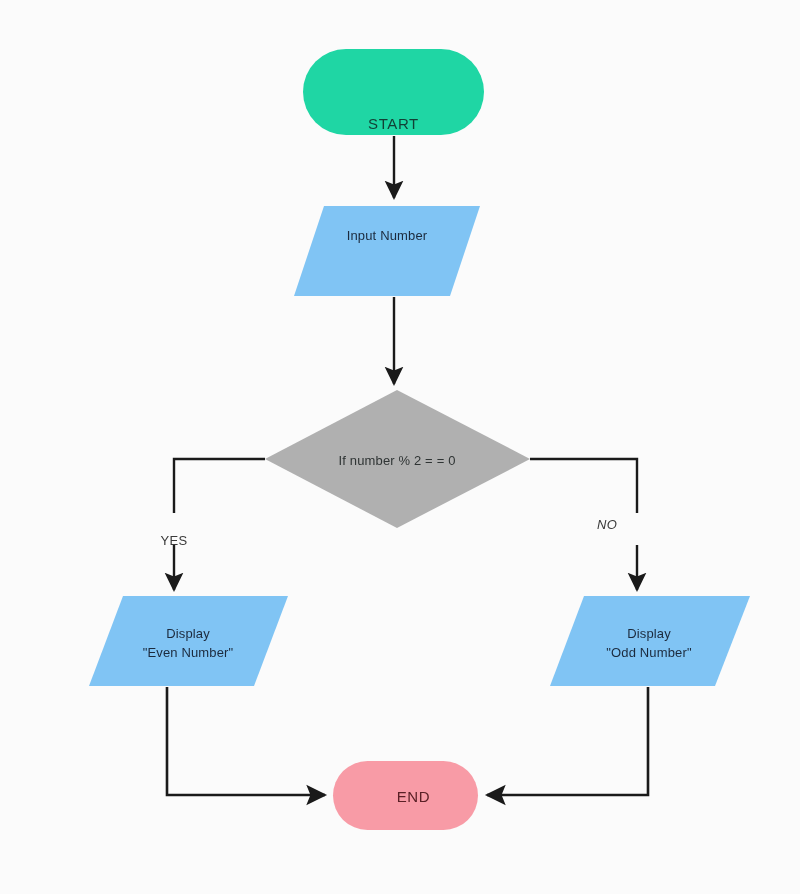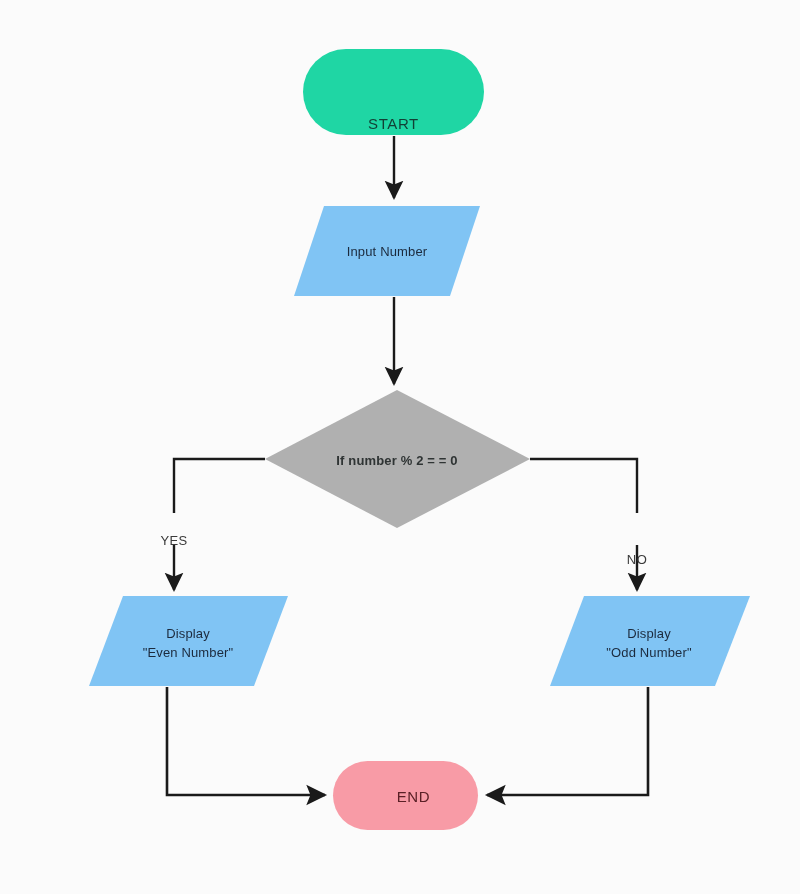--- a/index.html
+++ b/index.html
@@ -48,21 +48,20 @@
   }
   .lbl-process {
     font-size: 13px;
     color: #1b2a3d;
     letter-spacing: 0.15px;
   }
   .lbl-decision {
     font-size: 13px;
     color: #2f3434;
     letter-spacing: 0.15px;
-    font-weight: bold;
   }
   .edge-label {
     position: absolute;
     font-size: 13px;
     color: #3a3a3a;
     letter-spacing: 0.4px;
     white-space: pre;
     pointer-events: none;
     margin-top: 13px;
   }
@@ -103,29 +102,29 @@
 
     <line x1="637" y1="545" x2="637" y2="590" stroke="#1a1a1a" stroke-width="2.4" marker-end="url(#arrowhead)"></line>
 
     <path d="M 167 687 L 167 795 L 325 795" fill="none" stroke="#1a1a1a" stroke-width="2.6" marker-end="url(#arrowhead)"></path>
 
     <path d="M 648 687 L 648 795 L 487 795" fill="none" stroke="#1a1a1a" stroke-width="2.6" marker-end="url(#arrowhead)"></path>
   </svg>
 
   <div class="node-label lbl-start" style="left:303px; top:83px; width:181px;">START</div>
 
-  <div class="node-label lbl-process" style="left:287px; top:243px; width:200px;">Input Number</div>
+  <div class="node-label lbl-process" style="left:287px; top:227px; width:200px;">Input Number</div>
 
   <div class="node-label lbl-decision" style="left:277px; top:452px; width:240px;">If number % 2 = = 0</div>
 
   <div class="node-label lbl-process" style="left:88px; top:625px; width:200px;">Display</div>
   <div class="node-label lbl-process" style="left:88px; top:644px; width:200px;">"Even Number"</div>
 
   <div class="node-label lbl-process" style="left:549px; top:625px; width:200px;">Display</div>
   <div class="node-label lbl-process" style="left:549px; top:644px; width:200px;">"Odd Number"</div>
 
   <div class="node-label lbl-end" style="left:333px; top:787px; width:161px;">END</div>
 
   <div class="edge-label" style="left:134px; top:520px; width:80px; text-align:center;">YES</div>
 
-  <div class="edge-label" style="left:597px; top:539px; width:80px; text-align:center;">NO</div>
+  <div class="edge-label" style="left:597px; top:504px; width:80px; font-style:italic;">NO</div>
 
 </div>
 
 </body></html>

